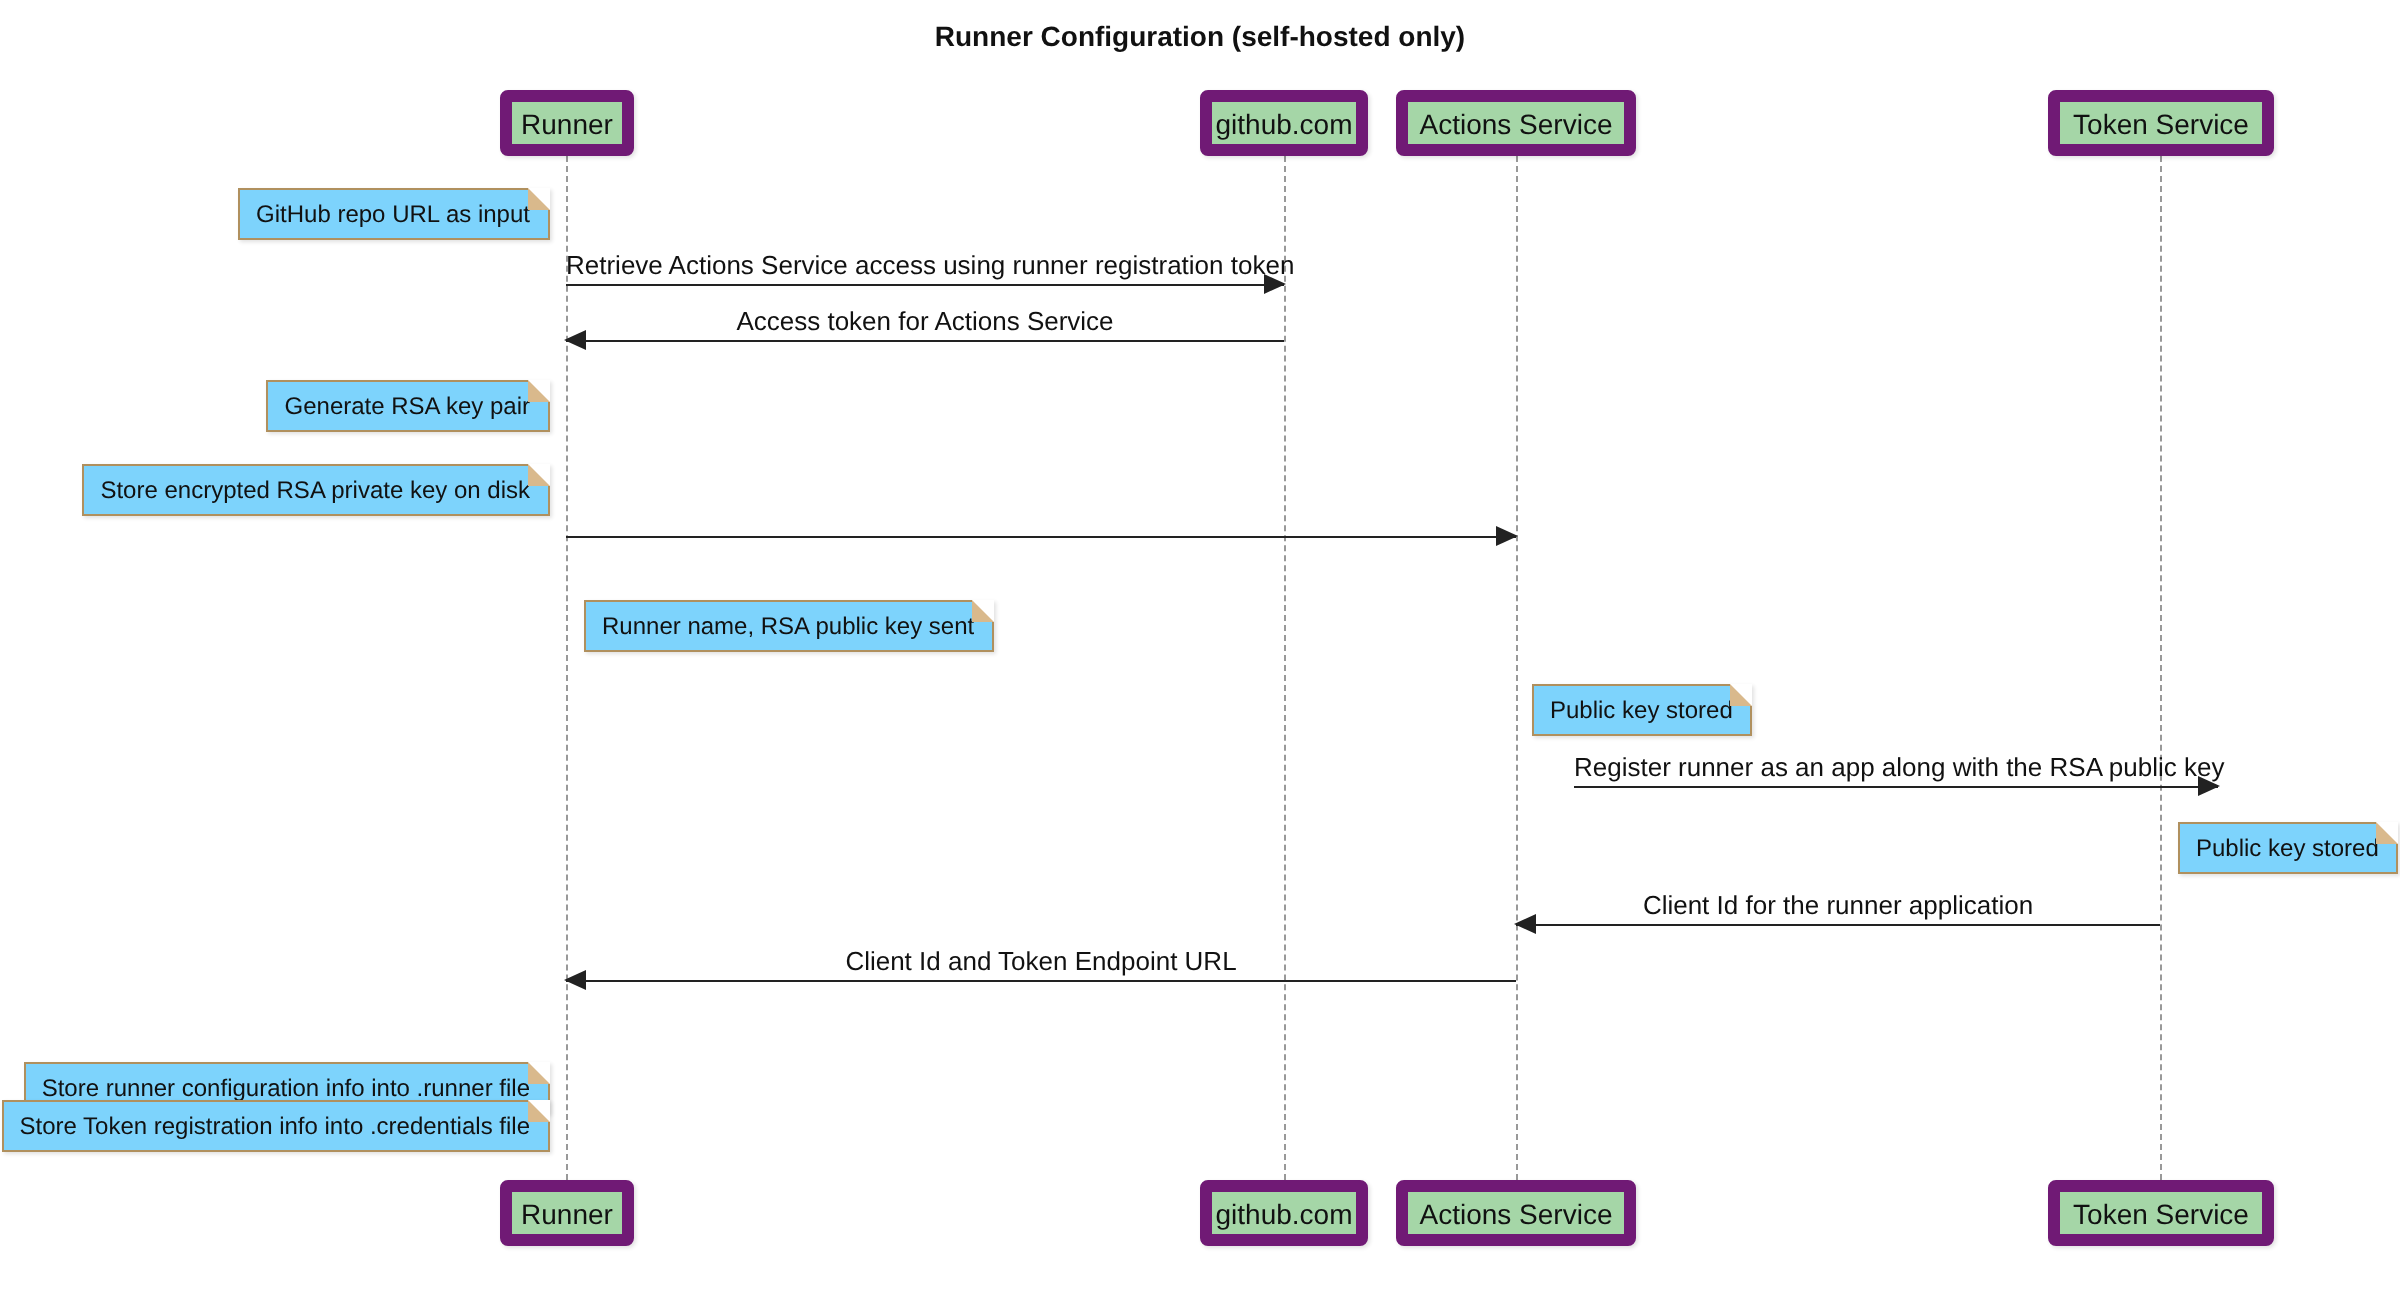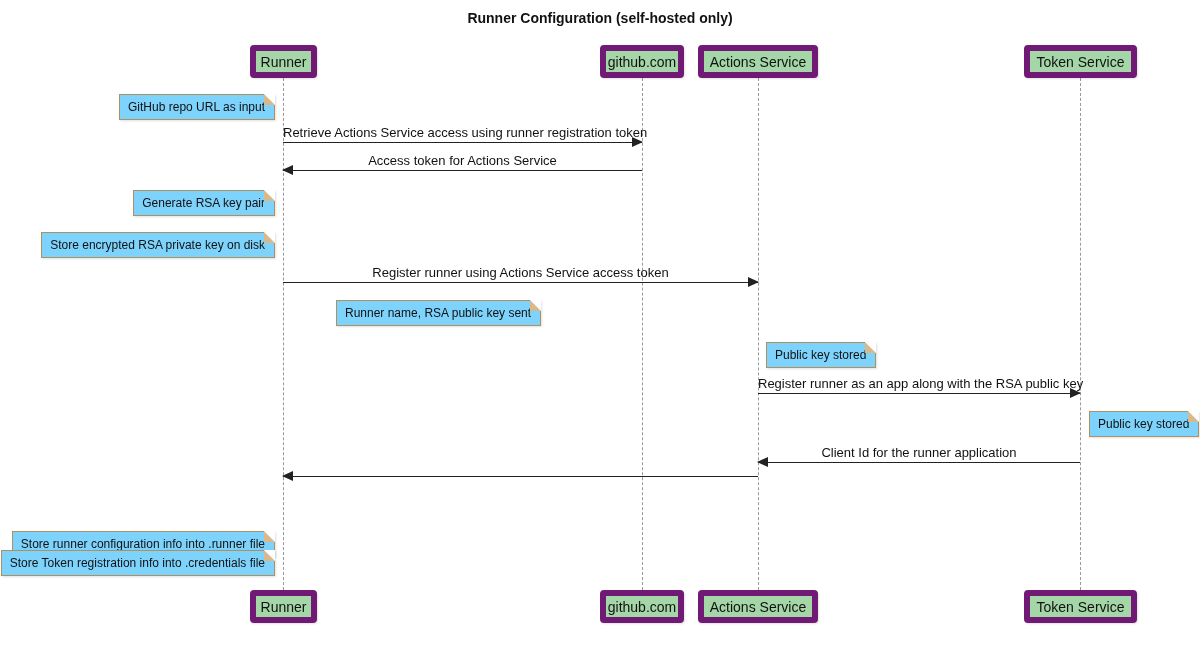--- a/index.html
+++ b/index.html
@@ -117,48 +117,48 @@
   </div>
 
   <div class="message" style="left:283px; top:154px; width:359px;">
     <div class="msg-label">Access token for Actions Service</div>
     <div class="msg-line">
         <span class="arrowhead left"></span>
       </div>
   </div>
 
   <div class="message" style="left:283px; top:266px; width:475px;">
-    <div class="msg-label">Register runner using Actions Service access token</div>
     <div class="msg-line">
         <span class="arrowhead right"></span>
       </div>
   </div>
 
-  <div class="message" style="left:758px; top:377px; width:322px;">
+  <div class="message" style="left:787px; top:377px; width:322px;">
     <div class="msg-label">Register runner as an app along with the RSA public key</div>
     <div class="msg-line">
         <span class="arrowhead right"></span>
       </div>
   </div>
 
   <div class="message" style="left:758px; top:446px; width:322px;">
     <div class="msg-label">Client Id for the runner application</div>
     <div class="msg-line">
         <span class="arrowhead left"></span>
       </div>
   </div>
 
   <div class="message" style="left:283px; top:474px; width:475px;">
+    <div class="msg-label">Client Id and Token Endpoint URL</div>
     <div class="msg-line">
         <span class="arrowhead left"></span>
       </div>
   </div>
 
   <div class="note" style="right:925px; top:94px;">GitHub repo URL as input</div>
   <div class="note" style="right:925px; top:190px;">Generate RSA key pair</div>
   <div class="note" style="right:925px; top:232px;">Store encrypted RSA private key on disk</div>
-  <div class="note" style="left:292px; top:300px;margin-left:44px;">Runner name, RSA public key sent</div>
+  <div class="note" style="left:292px; top:300px;">Runner name, RSA public key sent</div>
   <div class="note" style="left:766px; top:342px;">Public key stored</div>
   <div class="note" style="left:1089px; top:411px;">Public key stored</div>
   <div class="note" style="right:925px; top:531px;">Store runner configuration info into .runner file</div>
   <div class="note" style="right:925px; top:550px;">Store Token registration info into .credentials file</div>
 
 </div>
 
 </body></html>

